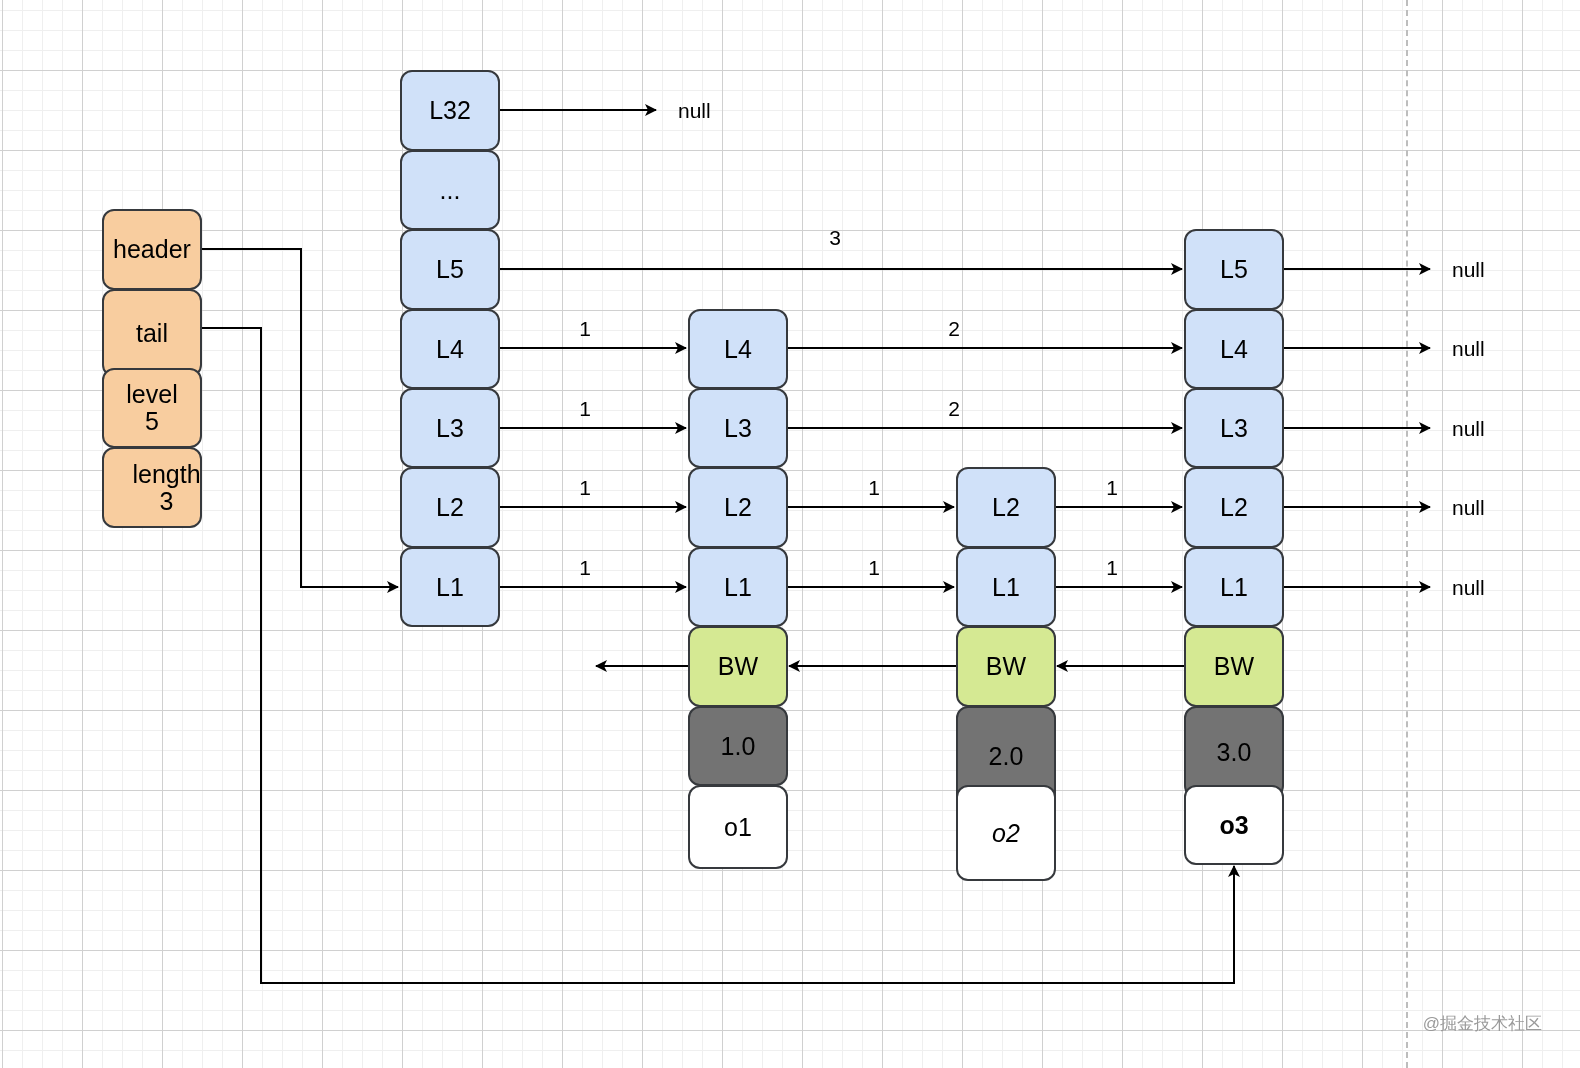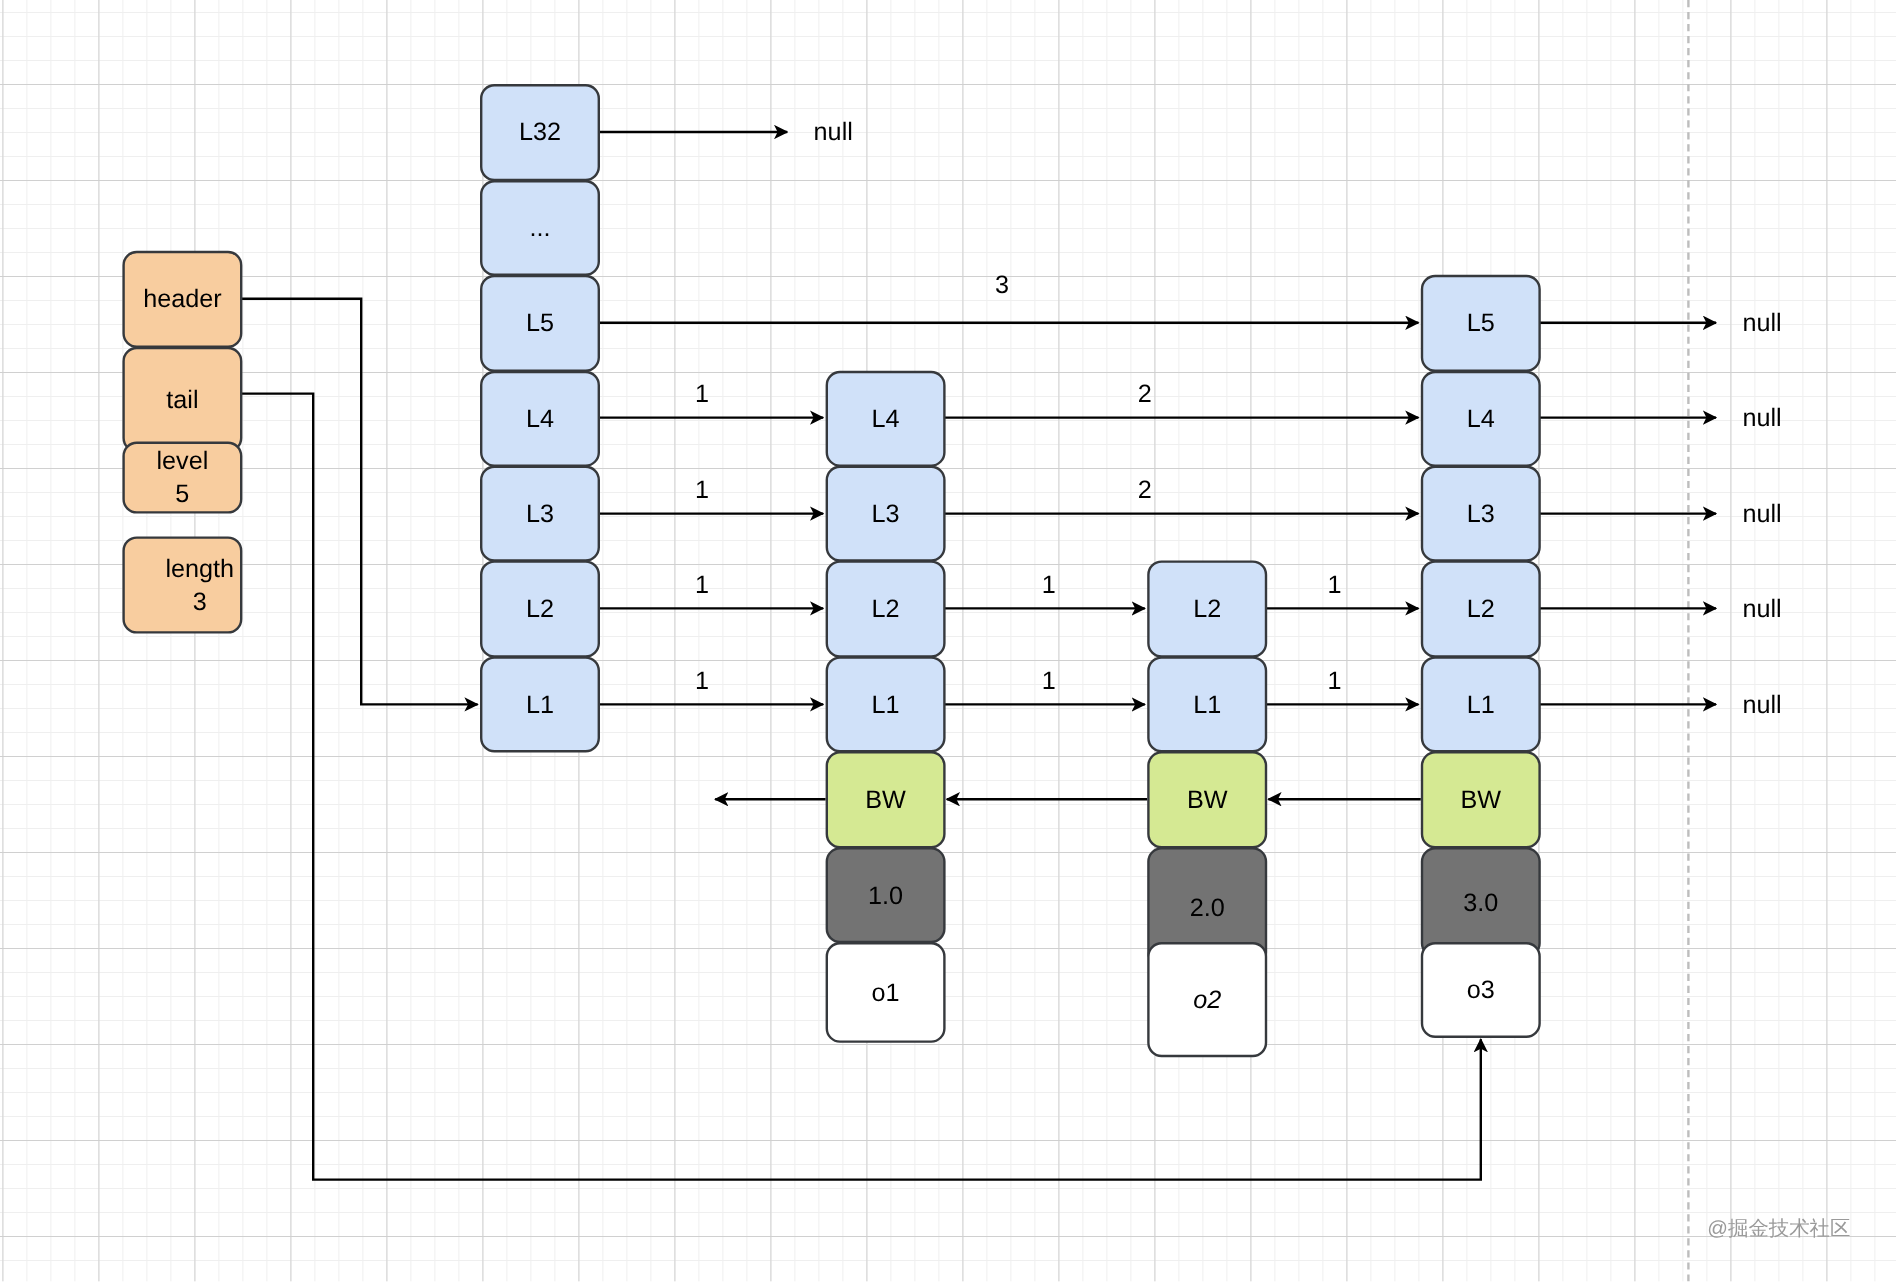--- a/index.html
+++ b/index.html
@@ -10,21 +10,21 @@
       linear-gradient(to right,#d0d0d0 1px,transparent 1px),
       linear-gradient(to bottom,#d0d0d0 1px,transparent 1px),
       linear-gradient(to right,#efefef 1px,transparent 1px),
       linear-gradient(to bottom,#efefef 1px,transparent 1px);
     background-size:80px 80px,80px 80px,20px 20px,20px 20px;
     background-position:2px 70px,2px 70px,2px 10px,2px 10px;}
   .dash{position:absolute;left:1406px;top:0;width:0;height:1068px;border-left:2px dashed #bdbdbd;}
   svg.wires{position:absolute;left:0;top:0;}
   .box{position:absolute;box-sizing:border-box;width:100px;border:2px solid #36393d;border-radius:12px;
     display:flex;align-items:center;justify-content:center;text-align:center;
-    font-size:21px;color:#000;line-height:27px;}
+    font-size:25px;color:#000;line-height:27px;}
   .blue{background:#d0e1f9;}
   .orange{background:#f8cd9f;}
   .green{background:#d5e993;}
   .red{background:#737373;}
   .white{background:#ffffff;}
   .lbl{position:absolute;font-size:21px;color:#000;transform:translate(-50%,-50%);white-space:nowrap;}
   .null{position:absolute;font-size:21px;color:#000;transform:translateY(-50%);}
   .wm{position:absolute;right:38px;top:1012px;font-size:17px;color:#9a9a9a;}
 </style>
 </head>
@@ -73,21 +73,21 @@
     <line x1="1184" y1="666" x2="1057" y2="666" marker-end="url(#ah)"></line>
   </g>
 </svg>
 
 <div class="box orange" style="left:102px;top:209px;height:81px;">
     <span>header</span>
   </div>
 <div class="box orange" style="left:102px;top:289px;height:88px;">
     <span>tail</span>
   </div>
-<div class="box orange" style="left:102px;top:368px;height:60px;white-space:pre-line;justify-content:center;"><span style="white-space:pre-line;">level
+<div class="box orange" style="left:102px;top:368px;height:80px;white-space:pre-line;justify-content:center;"><span style="white-space:pre-line;">level
 5</span></div>
 <div class="box orange" style="left:102px;top:447px;height:81px;padding-left:29px;">
     <span style="white-space:pre-line;">length
 3</span>
   </div>
 
 <div class="box blue" style="left:400px;top:70px;height:81px;">
     <span>L32</span>
   </div>
 <div class="box blue" style="left:400px;top:150px;height:80px;">
@@ -161,21 +161,21 @@
   </div>
 <div class="box blue" style="left:1184px;top:547px;height:80px;">
     <span>L1</span>
   </div>
 <div class="box green" style="left:1184px;top:626px;height:81px;">
     <span>BW</span>
   </div>
 <div class="box red" style="left:1184px;top:706px;height:92px;">
     <span>3.0</span>
   </div>
-<div class="box white" style="left:1184px;top:785px;height:80px;">
+<div class="box white" style="left:1184px;top:785px;height:80px;font-weight:bold;">
     <span>o3</span>
   </div>
 
 <div class="lbl" style="left:835px;top:238px;">3</div>
 <div class="lbl" style="left:585px;top:329px;">1</div>
 <div class="lbl" style="left:954px;top:329px;">2</div>
 <div class="lbl" style="left:585px;top:409px;">1</div>
 <div class="lbl" style="left:954px;top:409px;">2</div>
 <div class="lbl" style="left:585px;top:488px;">1</div>
 <div class="lbl" style="left:874px;top:488px;">1</div>

